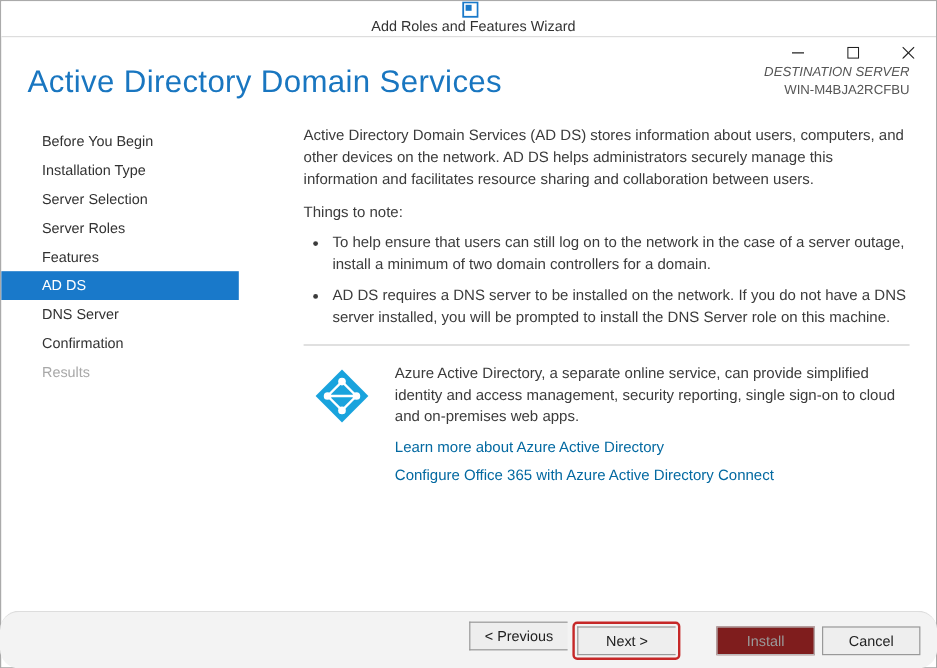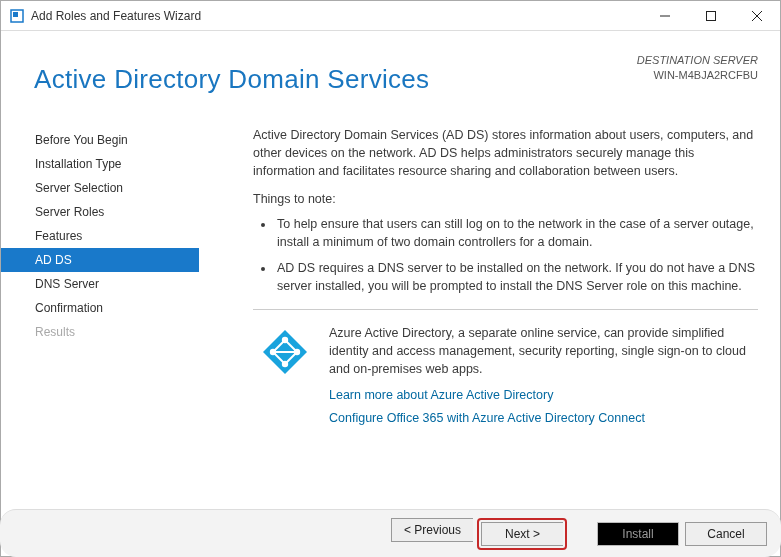--- a/index.html
+++ b/index.html
@@ -14,36 +14,37 @@
     overflow: hidden;
     border: 1px solid #aaa;
   }
   .titlebar {
     height: 30px;
     display: flex;
     align-items: center;
     padding: 0 0 0 8px;
     border-bottom: 1px solid #ddd;
     background: #fff;
+    flex-direction: column;
   }
   .titlebar .app-icon {
     width: 16px; height: 16px; margin-right: 6px;
     display:flex; align-items:center; justify-content:center;
   }
   .titlebar .title { font-size: 12px; color:#333; }
   .winctrls { margin-left:auto; display:flex; }
   .winctrl { width:46px; height:30px; display:flex; align-items:center; justify-content:center; }
   .winctrl svg { stroke:#222; }
   .header {
     padding: 22px 22px 8px 22px;
     display:flex;
     align-items:flex-start;
   }
   .header h1 {
-    margin:11px;
+    margin:0;
     font-weight: 300;
     font-size: 26px;
     color: #1976c0;
     letter-spacing: 0.3px;
   }
   .dest { margin-left:auto; text-align:right; font-size:11px; color:#555; line-height:1.4;}
   .dest .lbl { color:#555;font-style:italic; }
   .body {
     display:flex;
     height: 430px;
@@ -98,21 +99,21 @@
   .btn {
     min-width:82px;
     height:24px;
     padding:0 12px;
     background:#eee;
     border:1px solid #999;
     font-size:12px;
     font-family:inherit;
     color:#222;
   }
-  .btn[disabled]{ color:#9a9a9a; border-color:#bbb; background:#000000;}
+  .btn[disabled]{ color:#9a9a9a; border-color:#bbb; background:#7f1d1d;}
   .btn-next-wrap { padding:2px; border:2px solid #c62828; border-radius:4px; margin:0 4px;}
   .btn-next-wrap .btn { margin:0;}
   .btn-group { display:flex; gap:0; }
   .btn-group .btn:first-child{ border-right:none;}
   .gap { width:14px; }
 </style>
 </head>
 <body>
 
 <div class="titlebar">

